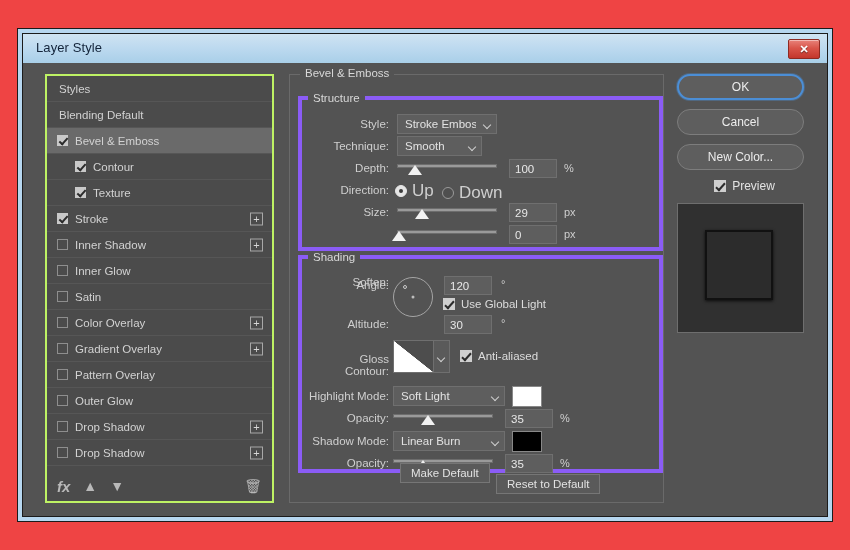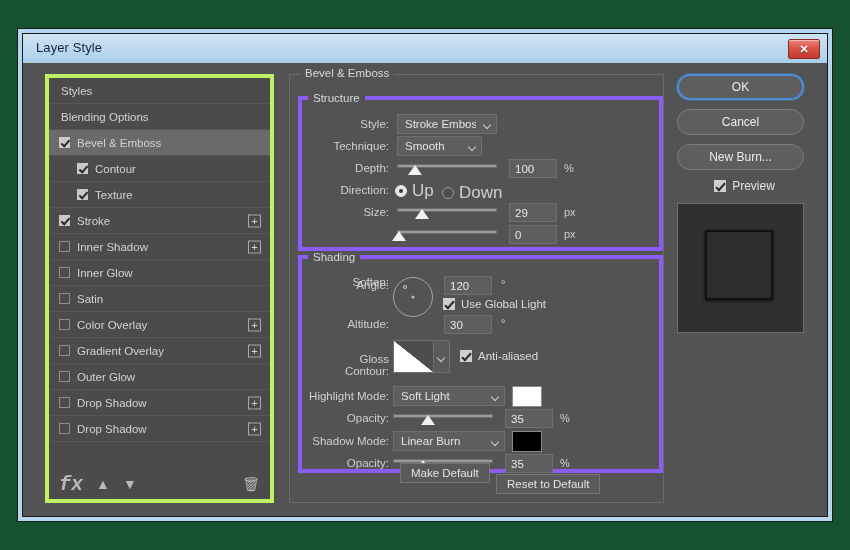--- a/index.html
+++ b/index.html
@@ -2,21 +2,21 @@
 <html><head>
 <meta charset="utf-8">
 <style>
   html, body {
     margin: 0; padding: 0;
     width: 850px; height: 550px;
     background: #2e2e2e;
     font-family: "Liberation Sans", sans-serif;
     overflow: hidden;
   }
-  .desktop { position: relative; width: 850px; height: 550px; background: #14532d; }
+  .desktop { position: relative; width: 850px; height: 550px; background: #ef4444; }
 
   
   .window {
     position: absolute; left: 22px; top: 33px;
     width: 806px; height: 484px;
     background: #535353;
     border: 1px solid #1b1b1b;
     box-shadow: 0 0 0 4px #b6d6ef, 0 0 0 5px #1b1b1b;
     box-sizing: border-box;
   }
@@ -49,21 +49,21 @@
   .body-area {
     position: absolute; left: 0; top: 29px; right: 0; bottom: 0;
     background: #535353;
   }
 
   
   .sidebar {
     position: absolute; left: 22px; top: 11px;
     width: 229px; height: 429px;
     background: #4b4b4b;
-    border: 4px solid #bef264;
+    border: 2px solid #bef264;
     box-sizing: border-box;
   }
   .style-row {
     position: relative;
     height: 26px;
     border-bottom: 1px solid #565656;
     display: flex; align-items: center;
     box-sizing: border-box;
     cursor: pointer;
     color: #d2d2d2;
@@ -97,21 +97,21 @@
     color: #d7d7d7; font-size: 11px; line-height: 11px; text-align: center;
   }
   .fx-bar {
     position: absolute; left: 0; right: 0; bottom: 0;
     height: 30px;
     display: flex; align-items: center;
     padding: 0 10px;
     box-sizing: border-box;
   }
   .fx-bar .ic { color: #b9b9b9; margin-right: 13px; cursor: pointer; }
-  .fx-bar .fx { font-style: italic; font-family: Liberation Mono, monospace; font-size: 20px; font-weight: bold; }
+  .fx-bar .fx { font-style: italic; font-family: Liberation Sans, sans-serif; font-size: 15px; font-weight: bold; }
   .fx-bar .arrow { font-size: 14px; }
   .fx-bar .trash { margin-left: auto; margin-right: 0; font-size: 14px; }
 
   
   .center {
     position: absolute; left: 266px; top: 11px;
     width: 375px; height: 429px;
     background: #535353;
     border: 1px solid #6a6a6a;
     box-sizing: border-box;
@@ -339,21 +339,21 @@
     </div>
 
     <div class="body-area">
 
       <div class="sidebar">
         <div id="style-list">
             <div class="style-row plain">
               <span>Styles</span>
             </div>
             <div class="style-row plain">
-              <span>Blending Options</span>
+              <span>Blending Default</span>
             </div>
             <div class="style-row checkable selected">
               <span class="cb on"></span>
               <span>Bevel &amp; Emboss</span>
             </div>
             <div class="style-row checkable indent">
               <span class="cb on"></span>
               <span>Contour</span>
             </div>
             <div class="style-row checkable indent">
@@ -380,20 +380,24 @@
             </div>
             <div class="style-row checkable">
               <span class="cb"></span>
               <span>Color Overlay</span>
               <span class="plus">+</span>
             </div>
             <div class="style-row checkable">
               <span class="cb"></span>
               <span>Gradient Overlay</span>
               <span class="plus">+</span>
+            </div>
+            <div class="style-row checkable">
+              <span class="cb"></span>
+              <span>Pattern Overlay</span>
             </div>
             <div class="style-row checkable">
               <span class="cb"></span>
               <span>Outer Glow</span>
             </div>
             <div class="style-row checkable">
               <span class="cb"></span>
               <span>Drop Shadow</span>
               <span class="plus">+</span>
             </div>
@@ -521,21 +525,21 @@
           <span class="unit" style="left:258px; top:194px;">%</span>
         </fieldset>
 
         <button class="defbtn" style="left:110px; top:388px;">Make Default</button>
         <button class="defbtn" style="left:206px; top:399px;">Reset to Default</button>
       </div>
 
       <div class="right">
         <button class="rbtn primary">OK</button>
         <button class="rbtn">Cancel</button>
-        <button class="rbtn">New Burn...</button>
+        <button class="rbtn">New Color...</button>
         <div class="preview-chk">
           <span class="box"></span>
           <span class="cl">Preview</span>
         </div>
         <div class="thumb-box">
           <div class="sq"></div>
         </div>
       </div>
 
     </div>

